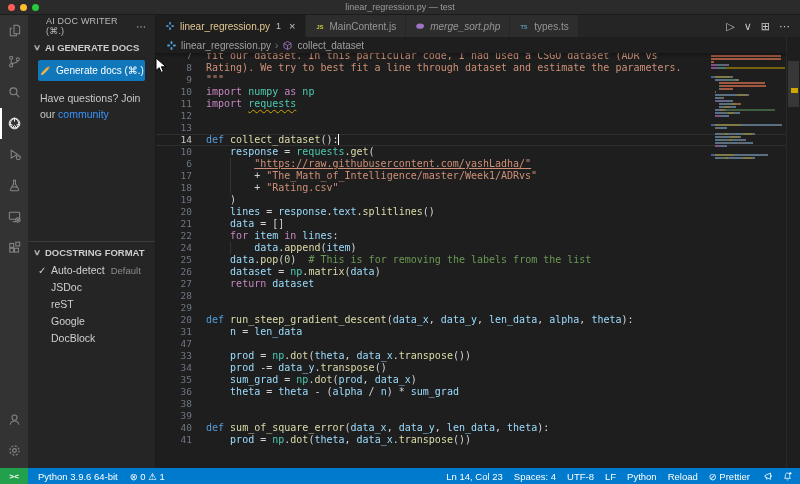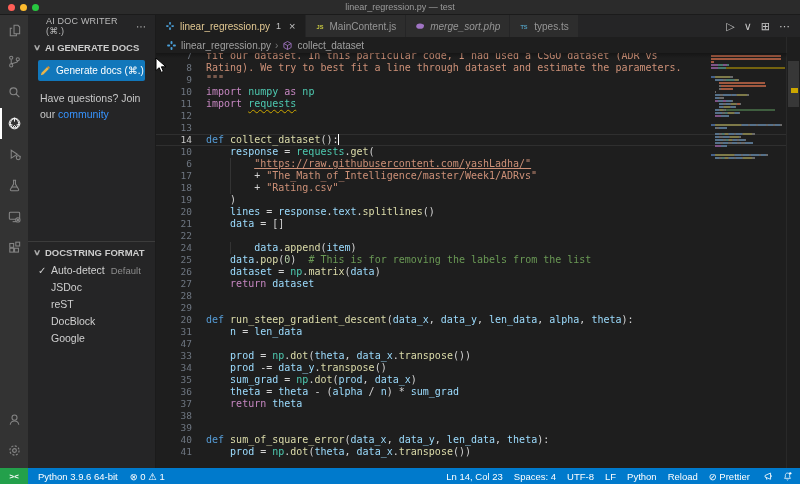--- a/index.html
+++ b/index.html
@@ -199,25 +199,25 @@
         <div class="fmt-item">
           <span class="fmt-check"></span>
           <span class="fmt-label">JSDoc</span>
         </div>
         <div class="fmt-item">
           <span class="fmt-check"></span>
           <span class="fmt-label">reST</span>
         </div>
         <div class="fmt-item">
           <span class="fmt-check"></span>
-          <span class="fmt-label">DocBlock</span>
+          <span class="fmt-label">Google</span>
         </div>
         <div class="fmt-item">
           <span class="fmt-check"></span>
-          <span class="fmt-label">Google</span>
+          <span class="fmt-label">DocBlock</span>
         </div>
       </div>
   </div>
 
   <div class="editor">
     <div class="tabs-row">
       <div id="tabs" style="display:flex">
           <div class="tab active">
             <span class="icon" style="width: 10px; height: 10px;"><svg viewBox="0 0 16 16" fill="#4a9fd8">
                 <rect x="6.6" y="1.6" width="2.8" height="4.4" rx="1.3"></rect>
@@ -329,20 +329,21 @@
           <div class="code-line">
             <span class="ln">20</span>
             <span class="ltext"><span class="seg pun">    </span><span class="seg var">lines</span><span class="seg pun"> = </span><span class="seg var">response</span><span class="seg pun">.</span><span class="seg var">text</span><span class="seg pun">.</span><span class="seg fn">splitlines</span><span class="seg pun">()</span></span>
           </div>
           <div class="code-line">
             <span class="ln">21</span>
             <span class="ltext"><span class="seg pun">    </span><span class="seg var">data</span><span class="seg pun"> = []</span></span>
           </div>
           <div class="code-line">
             <span class="ln">22</span>
+            <span class="ltext"><span class="seg pun">    </span><span class="seg ctrl">for</span><span class="seg var"> item</span><span class="seg ctrl"> in</span><span class="seg var"> lines</span><span class="seg pun">:</span></span>
           </div>
           <div class="code-line">
             <span class="ln">24</span>
             <span class="ltext"><span class="guide" style="left: 4ch;"></span><span class="seg pun">        </span><span class="seg var">data</span><span class="seg pun">.</span><span class="seg fn">append</span><span class="seg pun">(</span><span class="seg var">item</span><span class="seg pun">)</span></span>
           </div>
           <div class="code-line">
             <span class="ln">25</span>
             <span class="ltext"><span class="seg pun">    </span><span class="seg var">data</span><span class="seg pun">.</span><span class="seg fn">pop</span><span class="seg pun">(</span><span class="seg num">0</span><span class="seg pun">)</span><span class="seg com">  # This is for removing the labels from the list</span></span>
           </div>
           <div class="code-line">
@@ -381,24 +382,20 @@
             <span class="ln">34</span>
             <span class="ltext"><span class="seg pun">    </span><span class="seg var">prod</span><span class="seg pun"> -= </span><span class="seg var">data_y</span><span class="seg pun">.</span><span class="seg fn">transpose</span><span class="seg pun">()</span></span>
           </div>
           <div class="code-line">
             <span class="ln">35</span>
             <span class="ltext"><span class="seg pun">    </span><span class="seg var">sum_grad</span><span class="seg pun"> = </span><span class="seg type">np</span><span class="seg pun">.</span><span class="seg fn">dot</span><span class="seg pun">(</span><span class="seg var">prod</span><span class="seg pun">, </span><span class="seg var">data_x</span><span class="seg pun">)</span></span>
           </div>
           <div class="code-line">
             <span class="ln">36</span>
             <span class="ltext"><span class="seg pun">    </span><span class="seg var">theta</span><span class="seg pun"> = </span><span class="seg var">theta</span><span class="seg pun"> - (</span><span class="seg var">alpha</span><span class="seg pun"> / </span><span class="seg var">n</span><span class="seg pun">) * </span><span class="seg var">sum_grad</span></span>
-          </div>
-          <div class="code-line">
-            <span class="ln">37</span>
-            <span class="ltext"><span class="seg pun">    </span><span class="seg ctrl">return</span><span class="seg var"> theta</span></span>
           </div>
           <div class="code-line">
             <span class="ln">38</span>
             <span class="ltext"></span>
           </div>
           <div class="code-line">
             <span class="ln">39</span>
             <span class="ltext"></span>
           </div>
           <div class="code-line">

